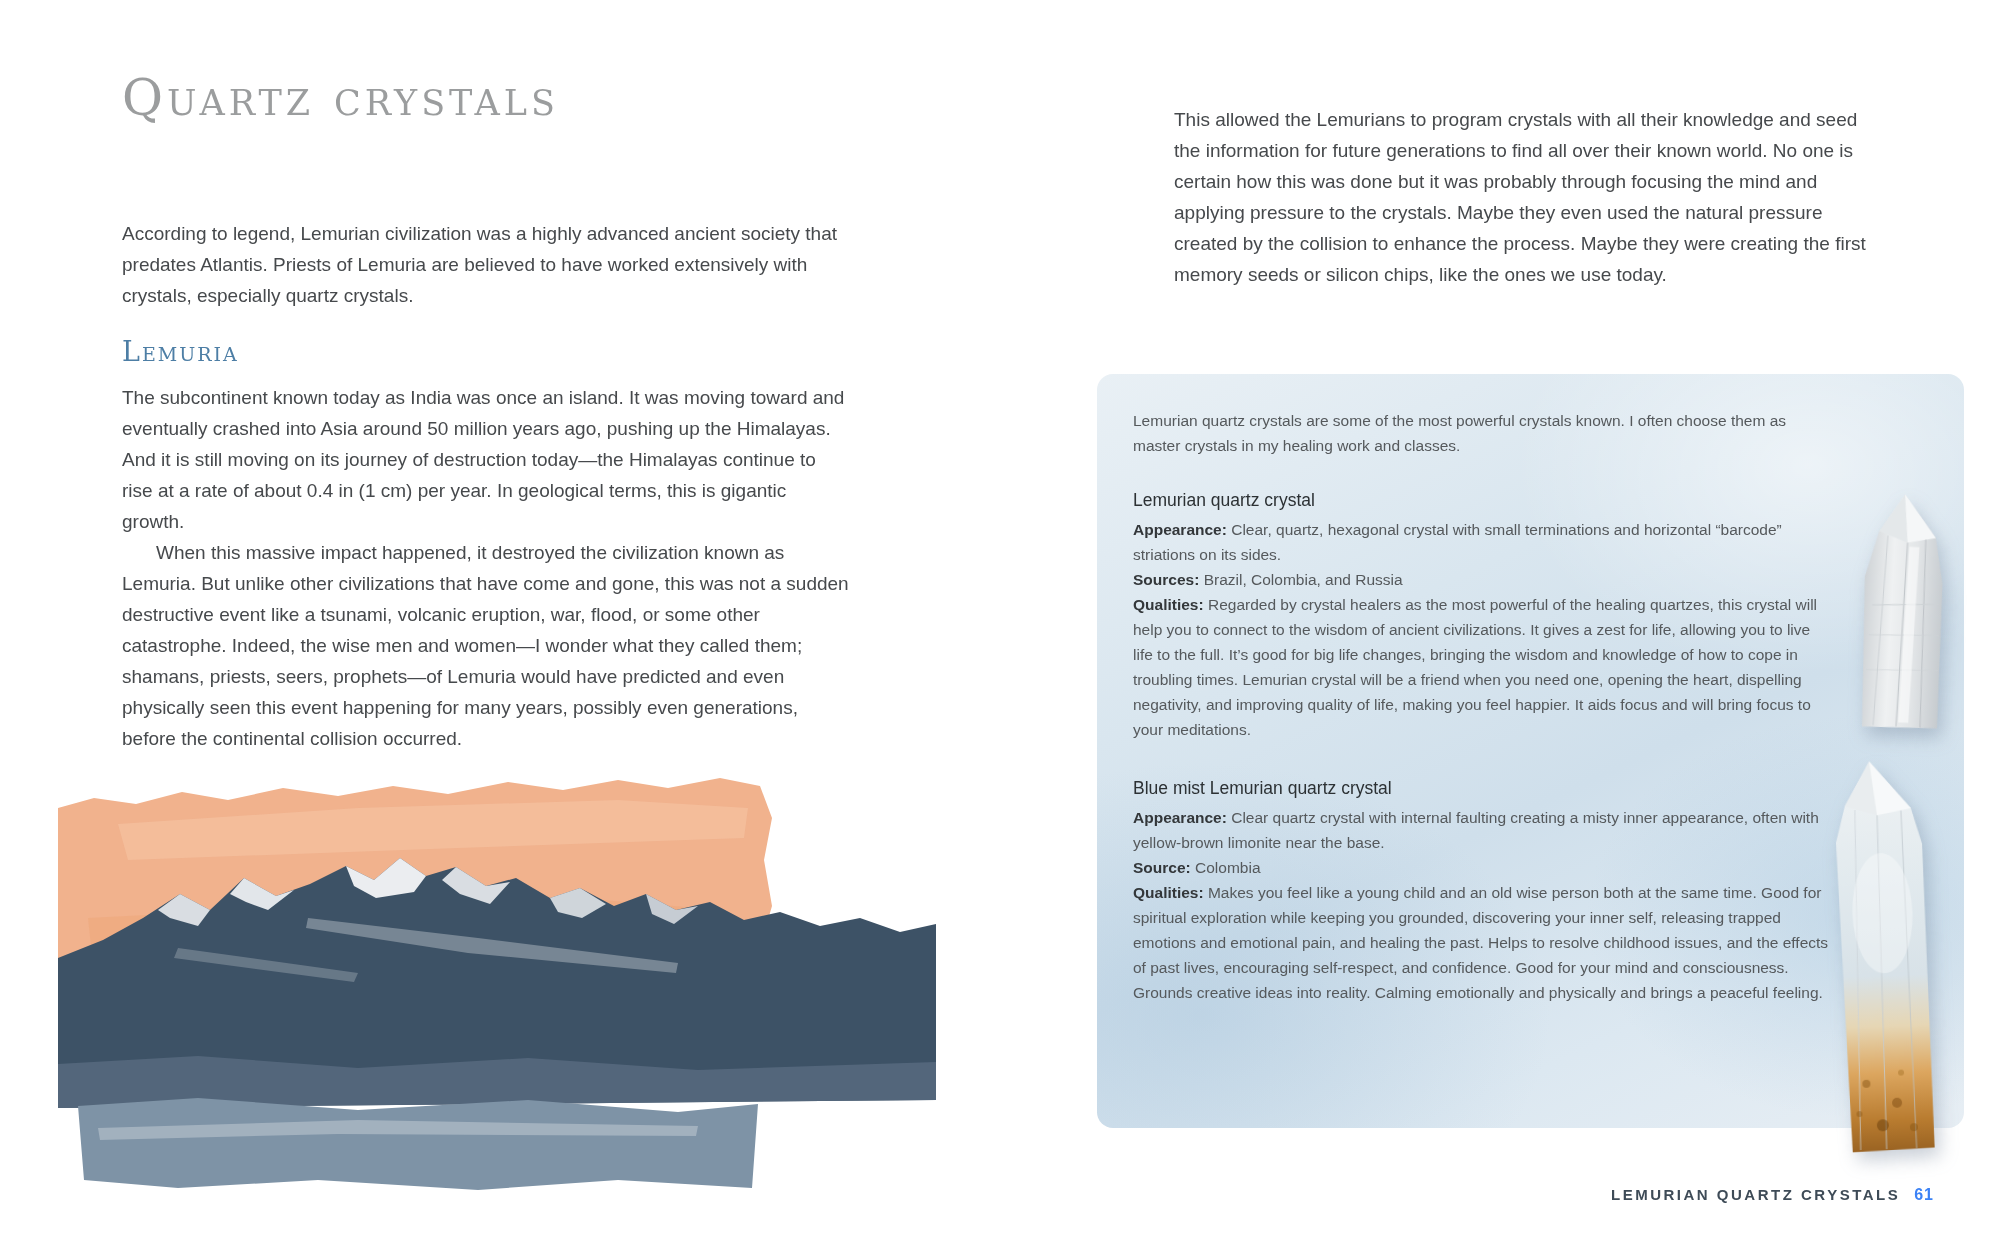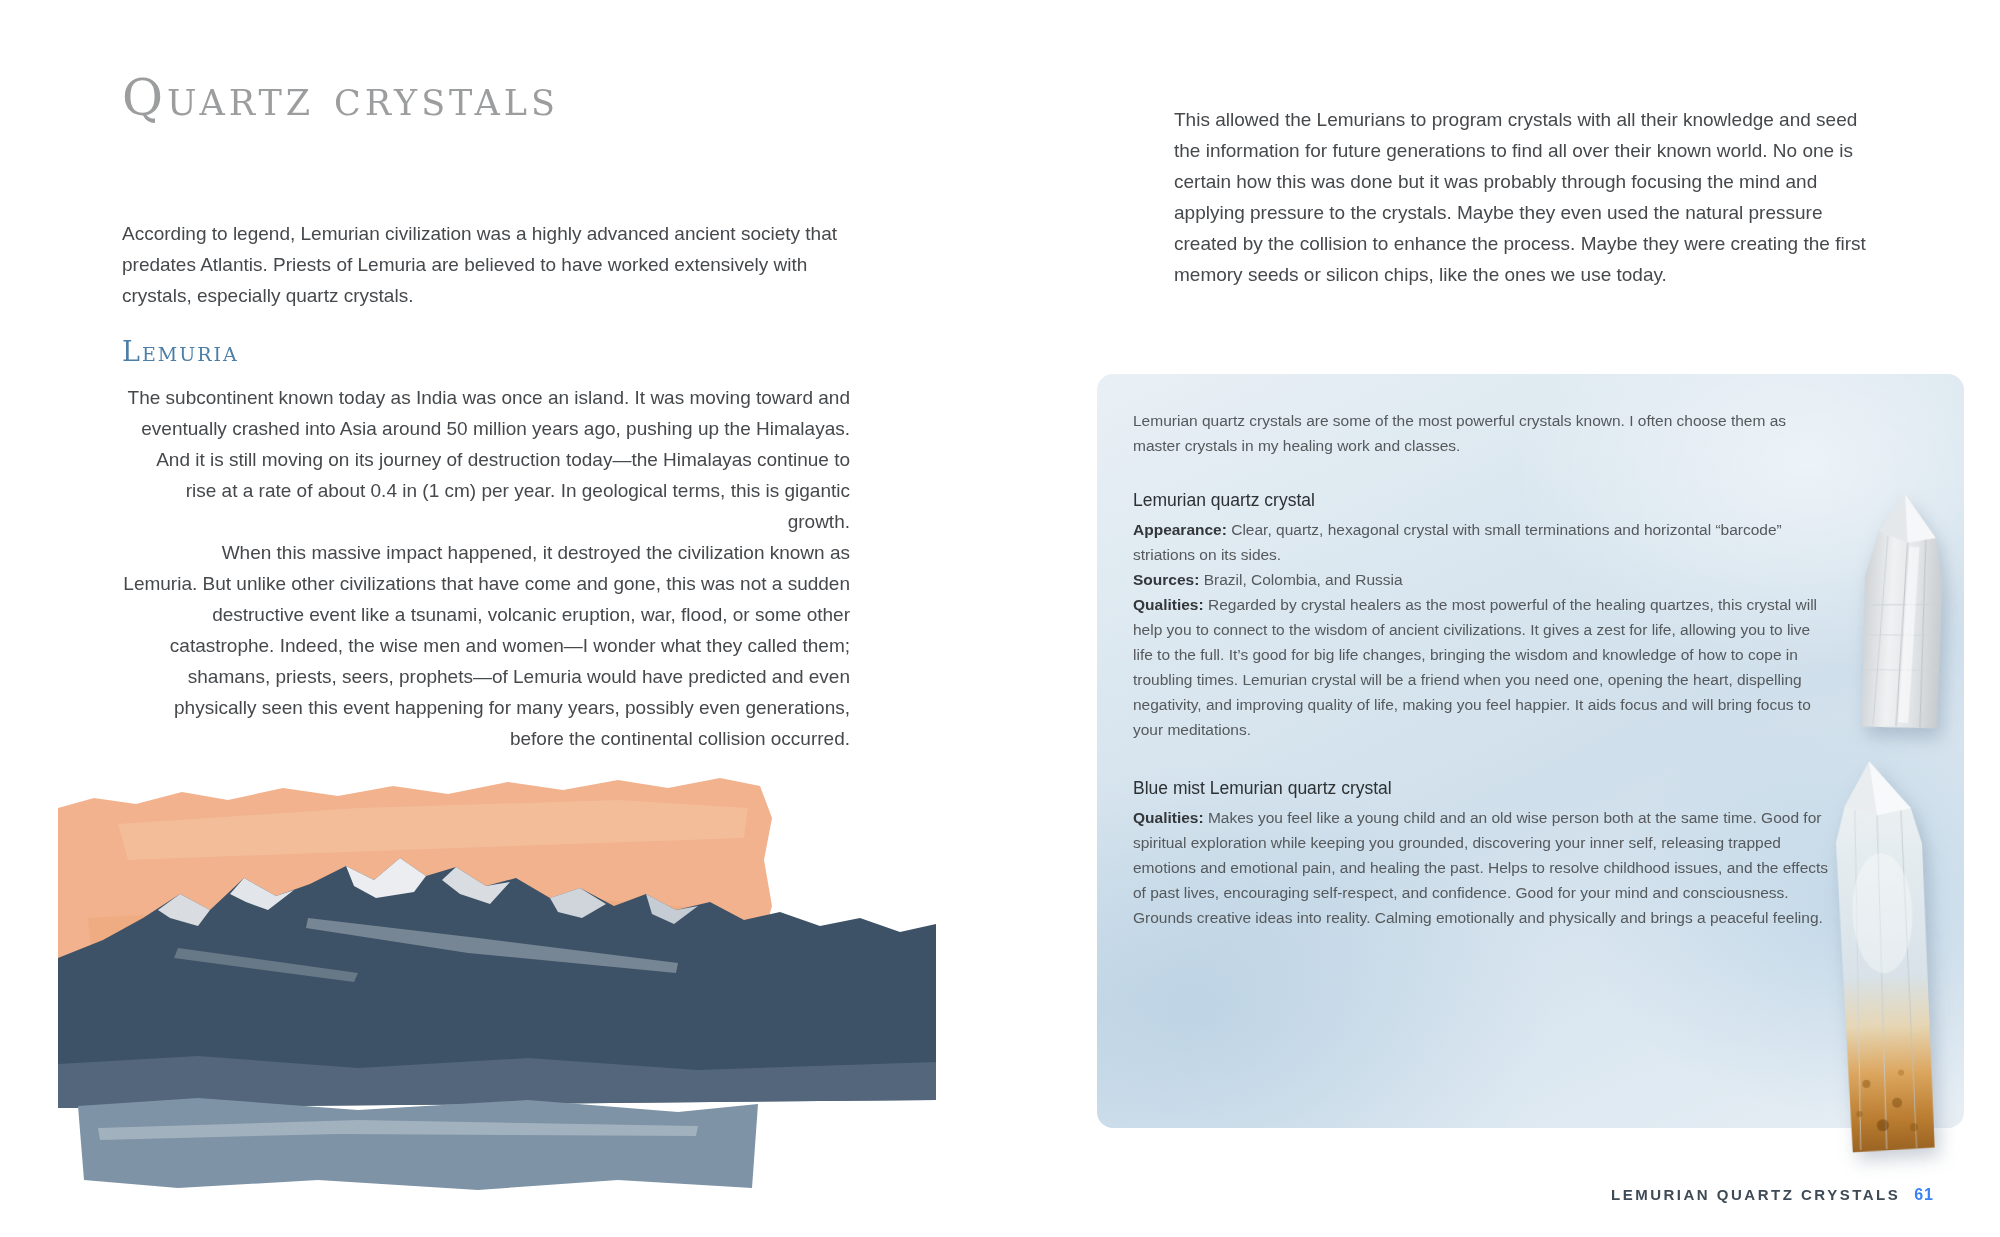--- a/index.html
+++ b/index.html
@@ -20,21 +20,21 @@
   .body-text { font-size:19px; line-height:31px; color:var(--text-dark); }
 
   .intro { position:absolute; left:122px; top:218px; width:724px; margin:0; }
 
   .section-heading {
     position:absolute; left:122px; top:336px; margin:0;
     font-family:"DejaVu Serif", serif; font-variant:small-caps; font-weight:500;
     font-size:27px; letter-spacing:2px; color:var(--heading-blue);
   }
 
-  .left-body { position:absolute; left:122px; top:382px; width:728px;text-align:right; }
+  .left-body { position:absolute; left:122px; top:382px; width:728px; }
   .left-body p { margin:0; }
   .left-body .para-2 { text-indent:34px; }
 
   .illustration { position:absolute; left:58px; top:768px; width:878px; height:424px; }
   .illustration svg { width:100%; height:100%; display:block; }
 
   
   .top-para { position:absolute; left:1174px; top:104px; width:692px; margin:0; }
 
   .info-box {
@@ -124,20 +124,22 @@
 
       <div class="entry entry-1">
         <h3 class="entry-heading">Lemurian quartz crystal</h3>
         <p class="box-text"><strong>Appearance:</strong> <span>Clear, quartz, hexagonal crystal with small terminations and horizontal “barcode” striations on its sides.</span></p>
         <p class="box-text"><strong>Sources:</strong> <span>Brazil, Colombia, and Russia</span></p>
         <p class="box-text"><strong>Qualities:</strong> <span>Regarded by crystal healers as the most powerful of the healing quartzes, this crystal will help you to connect to the wisdom of ancient civilizations. It gives a zest for life, allowing you to live life to the full. It’s good for big life changes, bringing the wisdom and knowledge of how to cope in troubling times. Lemurian crystal will be a friend when you need one, opening the heart, dispelling negativity, and improving quality of life, making you feel happier. It aids focus and will bring focus to your meditations.</span></p>
       </div>
 
       <div class="entry entry-2">
         <h3 class="entry-heading">Blue mist Lemurian quartz crystal</h3>
+        <p class="box-text"><strong>Appearance:</strong> <span>Clear quartz crystal with internal faulting creating a misty inner appearance, often with yellow-brown limonite near the base.</span></p>
+        <p class="box-text"><strong>Source:</strong> <span>Colombia</span></p>
         <p class="box-text"><strong>Qualities:</strong> <span>Makes you feel like a young child and an old wise person both at the same time. Good for spiritual exploration while keeping you grounded, discovering your inner self, releasing trapped emotions and emotional pain, and healing the past. Helps to resolve childhood issues, and the effects of past lives, encouraging self-respect, and confidence. Good for your mind and consciousness. Grounds creative ideas into reality. Calming emotionally and physically and brings a peaceful feeling.</span></p>
       </div>
     </div>
 
     <div class="crystal crystal-1">
       <svg viewBox="0 0 122 252">
         <defs>
           <linearGradient id="cg1" x1="0" y1="0" x2="1" y2="0">
             <stop offset="0" stop-color="#cfd3d6"></stop>
             <stop offset=".35" stop-color="#eff1f2"></stop>

